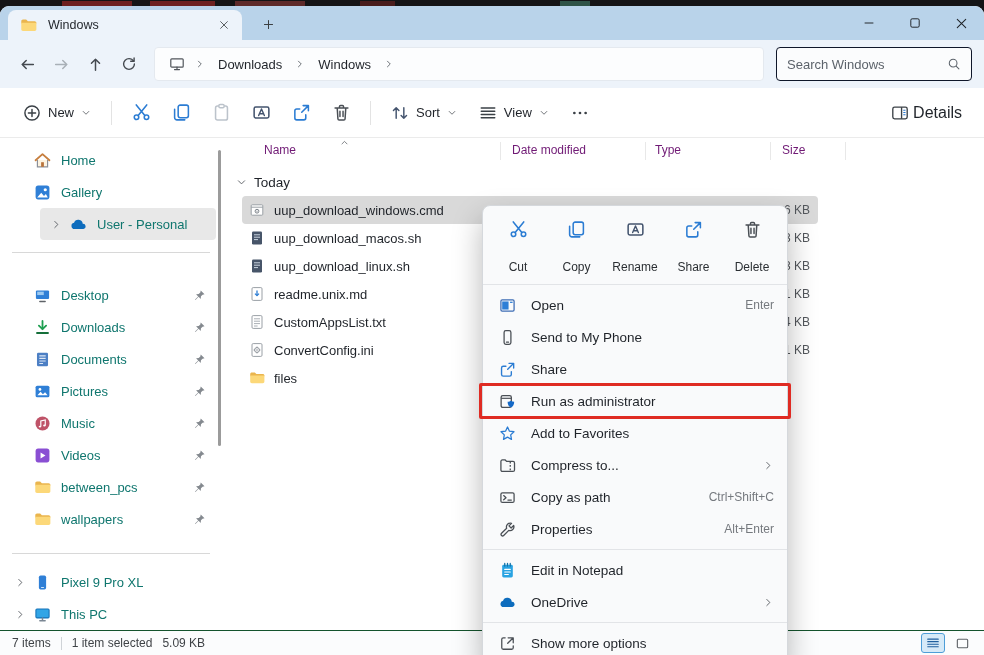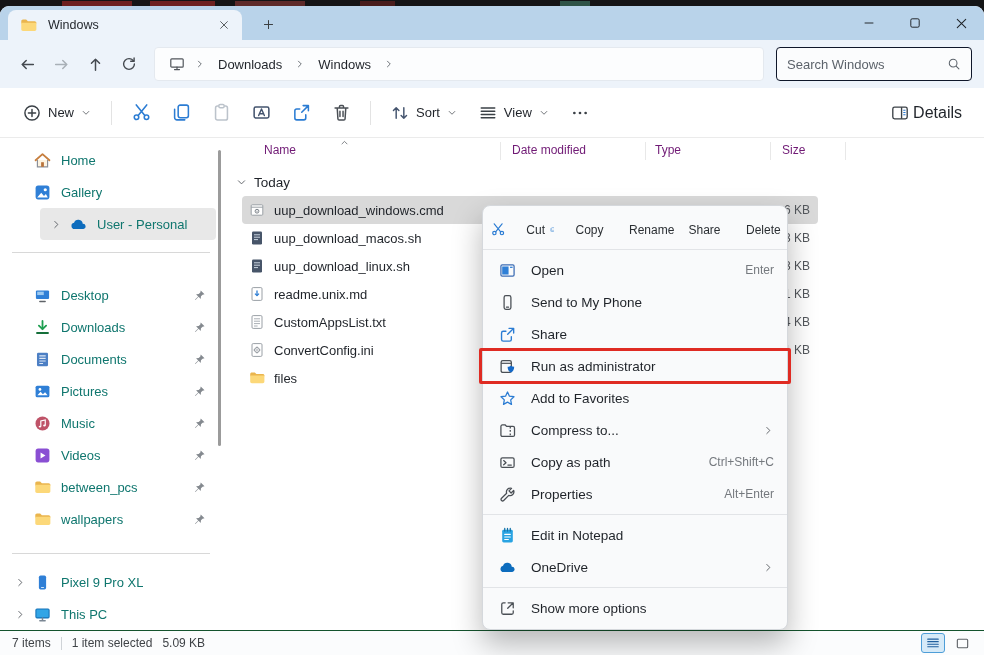--- a/index.html
+++ b/index.html
@@ -67,21 +67,21 @@
   .rows { margin-top:2px; }
   .file-row { height:28px; width:576px; margin-left:20px; display:flex; align-items:center; gap:9px; padding:0 8px 0 7px; border-radius:4px; font-size:13px; color:#1f2329; }
   .file-row.selected { background:#d9d9d9; }
   .file-icon { width:16px; height:16px; flex:0 0 auto; }
   .file-name { flex:1; white-space:nowrap; overflow:hidden; }
   .file-size { width:50px; text-align:right; font-size:12px; color:#53575c; flex:0 0 auto; }
 
   
   .ctx-menu { position:absolute; left:482px; top:199px; width:306px; background:#f9fafb; border:1px solid #d5d8dc; border-radius:8px; box-shadow:0 14px 30px rgba(0,0,0,.28); padding:4px 0 5px; z-index:10; }
   .quick-row { display:flex; justify-content:space-between; padding:8px 8px 6px; }
-  .quick-btn { width:54px; display:flex; flex-direction:row; align-items:center; gap:21px; font-size:12px; color:#2b2f33; border-radius:4px; padding-top:2px; }
+  .quick-btn { width:54px; display:flex; flex-direction:column; align-items:center; gap:21px; font-size:12px; color:#2b2f33; border-radius:4px; padding-top:2px; }
   .menu-sep { height:1px; background:#e2e4e7; margin:4px 0; }
   .menu-item { position:relative; height:32px; display:flex; align-items:center; gap:15px; padding:0 13px 0 16px; font-size:13.5px; color:#1f2329; }
   .mi-icon { width:17px; height:17px; flex:0 0 auto; }
   .mi-label { flex:1; white-space:nowrap; }
   .mi-shortcut { font-size:12px; color:#75797e; }
   .mi-sub { color:#5f6368; display:flex; }
   .red-outline { position:absolute; left:-4px; right:-4px; top:-2px; bottom:-2px; border:3px solid #df2b23; border-radius:2px; pointer-events:none; }
 
   
   .statusbar { position:absolute; left:0; right:0; bottom:0; height:25px; background:#fbfcfd; border-top:1px solid #14532d; display:flex; align-items:center; gap:10px; padding:0 10px 0 12px; font-size:12px; color:#3f4347; }

